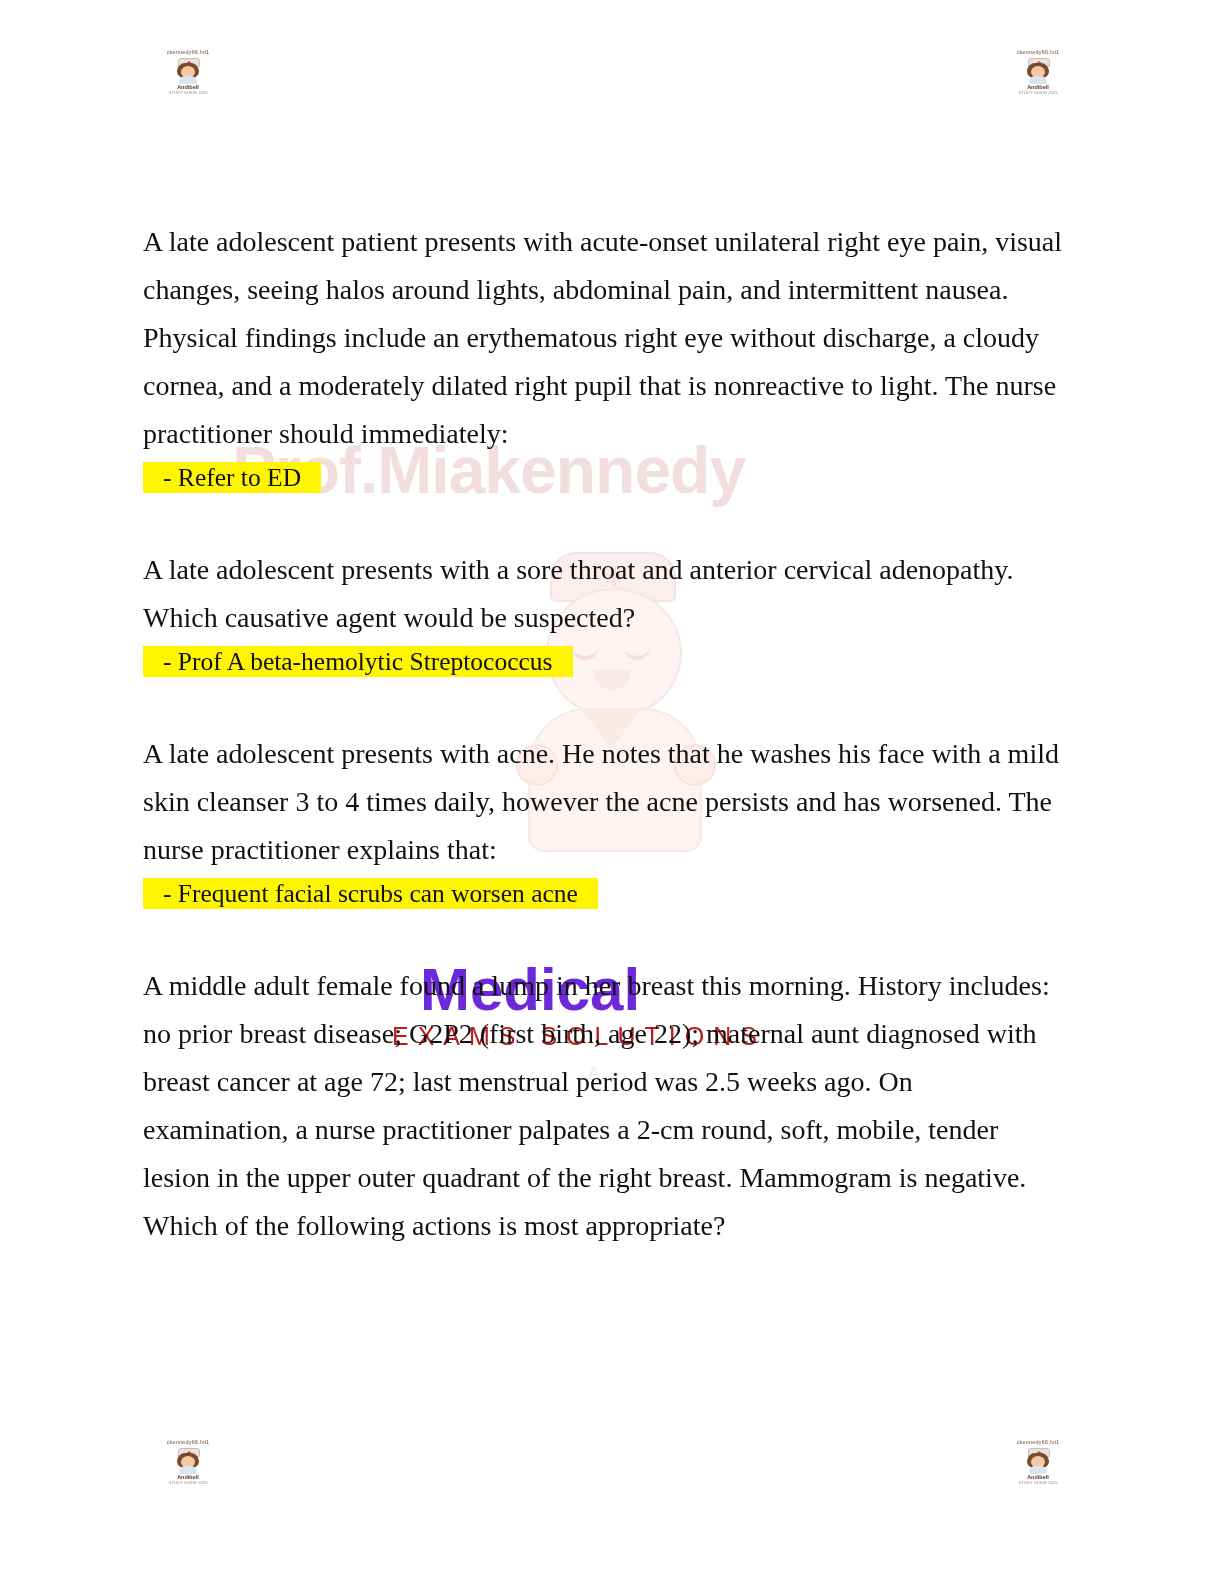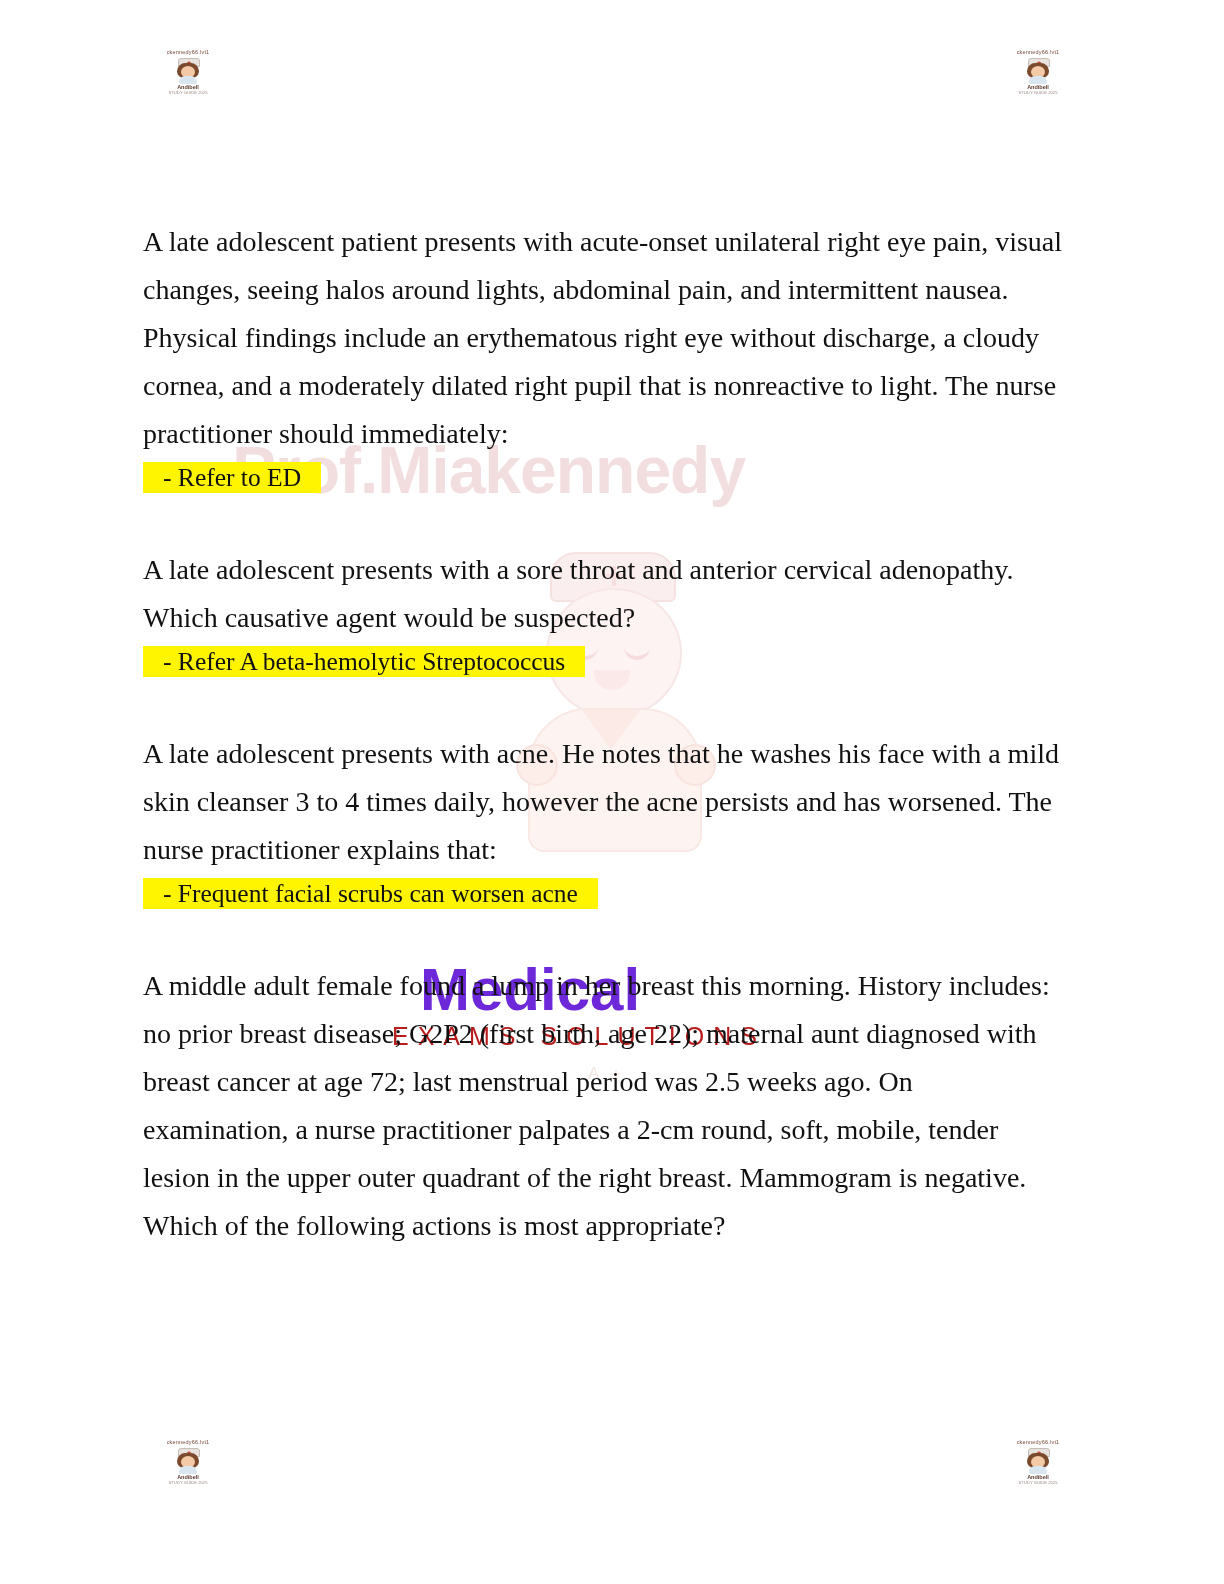--- a/index.html
+++ b/index.html
@@ -319,21 +319,21 @@
 
     <div class="block">
       <p class="para">A late adolescent patient presents with acute-onset unilateral right eye pain, visual changes, seeing halos around lights, abdominal pain, and intermittent nausea. Physical findings include an erythematous right eye without discharge, a cloudy cornea, and a moderately dilated right pupil that is nonreactive to light. The nurse practitioner should immediately:</p>
       <p class="answer"><span class="hl">- Refer to ED</span></p>
     </div>
 
     <div class="spacer-q"></div>
 
     <div class="block">
       <p class="para">A late adolescent presents with a sore throat and anterior cervical adenopathy. Which causative agent would be suspected?</p>
-      <p class="answer"><span class="hl">- Refer A beta-hemolytic Streptococcus</span></p>
+      <p class="answer"><span class="hl">- Prof A beta-hemolytic Streptococcus</span></p>
     </div>
 
     <div class="spacer-q"></div>
 
     <div class="block">
       <p class="para">A late adolescent presents with acne. He notes that he washes his face with a mild skin cleanser 3 to 4 times daily, however the acne persists and has worsened. The nurse practitioner explains that:</p>
       <p class="answer"><span class="hl">- Frequent facial scrubs can worsen acne</span></p>
     </div>
 
     <div class="spacer-q"></div>

